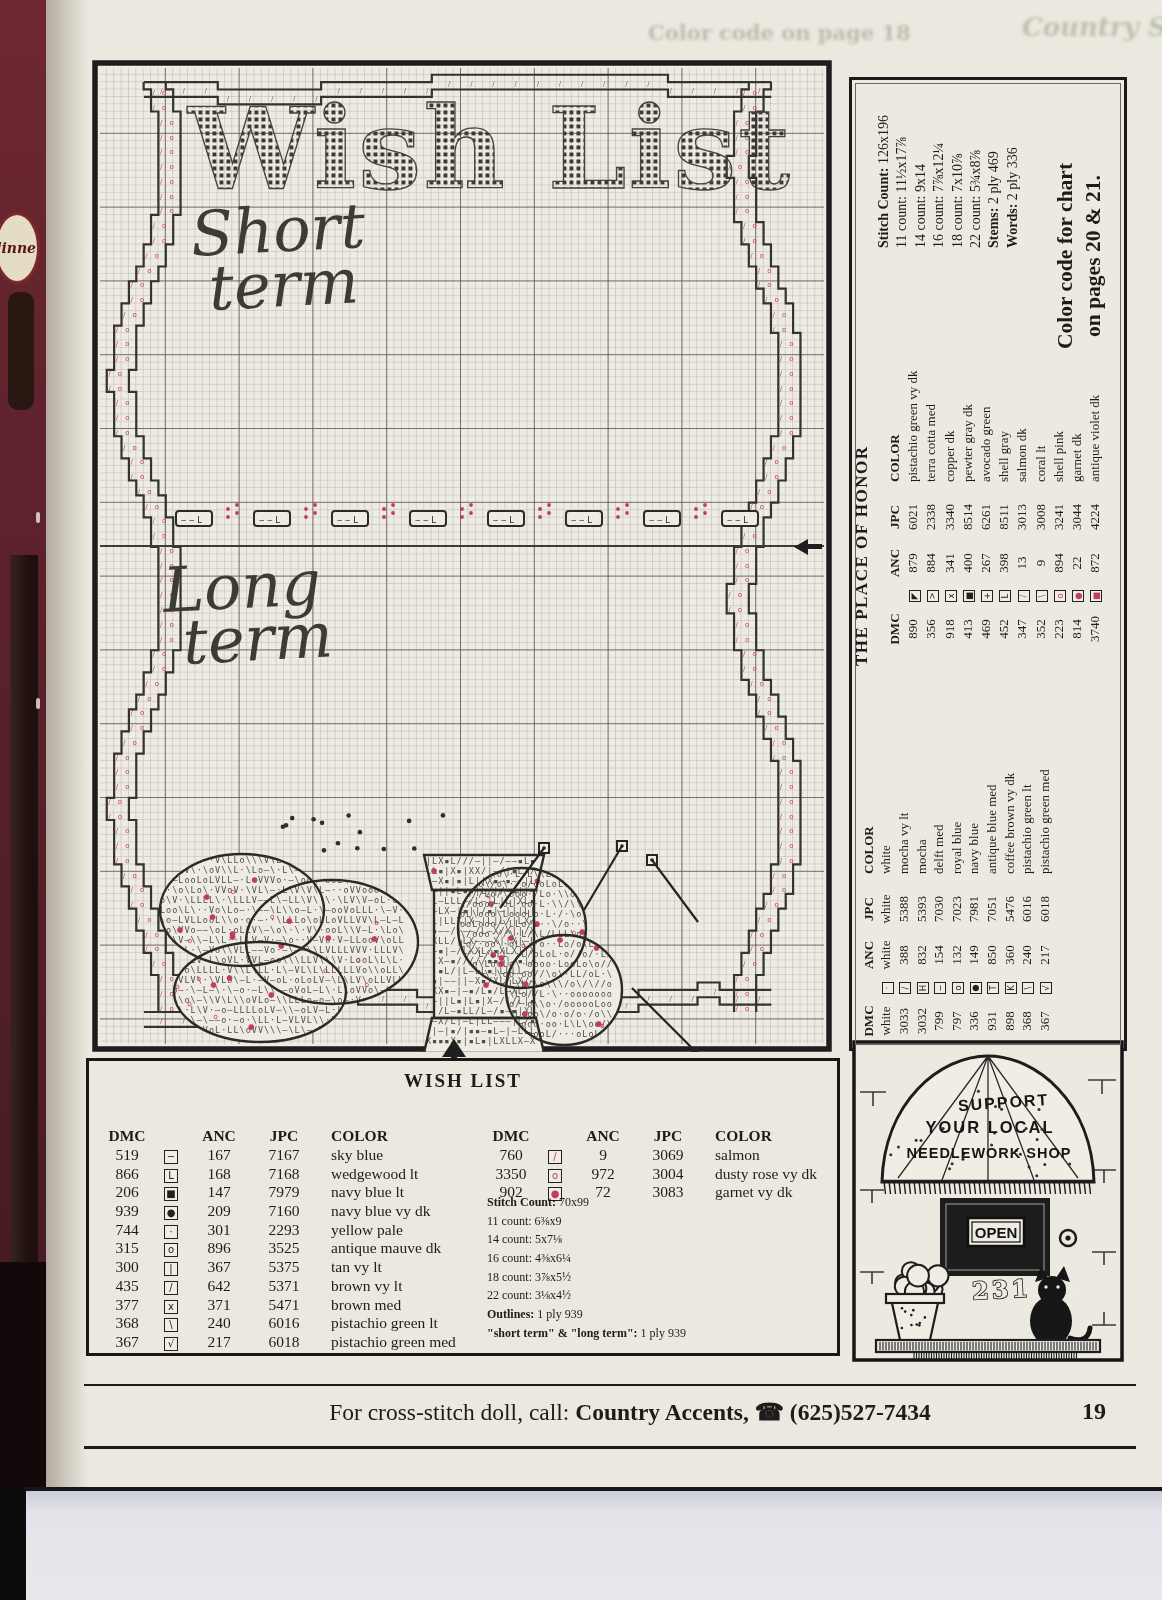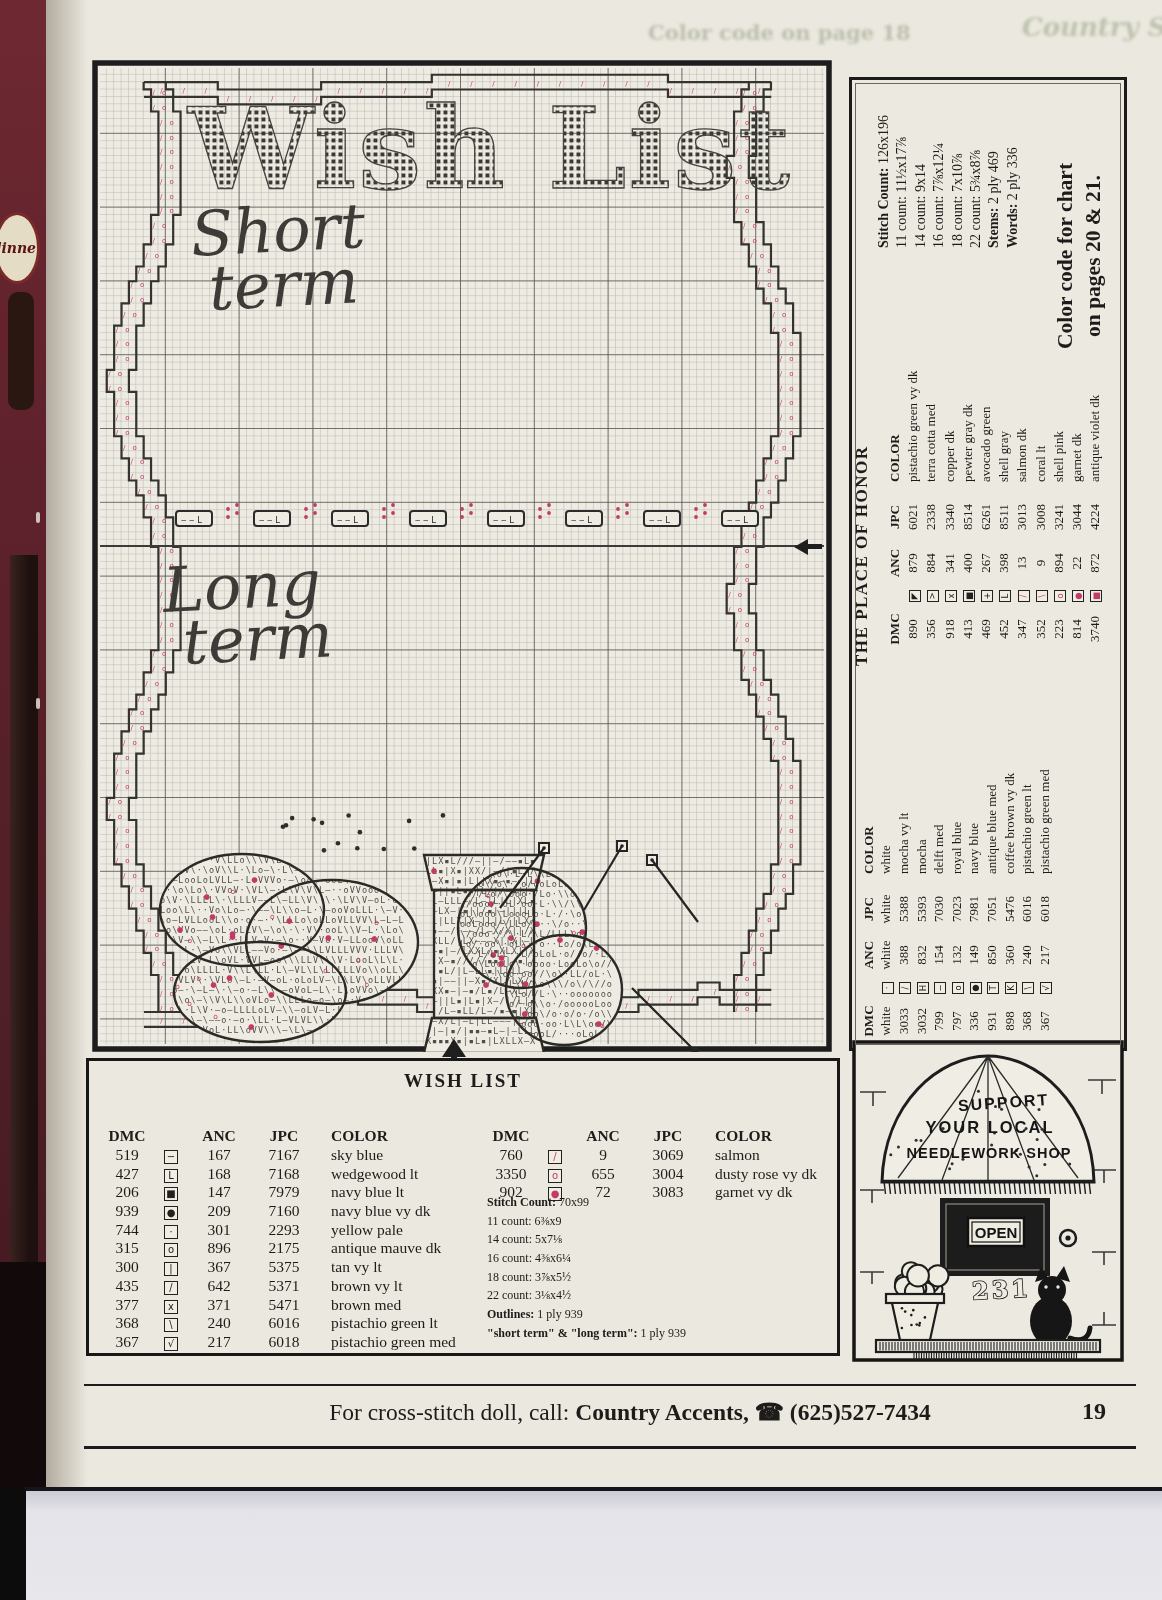--- a/index.html
+++ b/index.html
@@ -869,21 +869,21 @@
         <span class="c4">COLOR</span>
       </div>
       <div class="t-row">
         <span class="c1">519</span>
         <span class="cs"><span class="sym">−</span></span>
         <span class="c2">167</span>
         <span class="c3">7167</span>
         <span class="c4">sky blue</span>
       </div>
       <div class="t-row">
-        <span class="c1">427</span>
+        <span class="c1">866</span>
         <span class="cs"><span class="sym">L</span></span>
         <span class="c2">168</span>
         <span class="c3">7168</span>
         <span class="c4">wedgewood lt</span>
       </div>
       <div class="t-row">
         <span class="c1">206</span>
         <span class="cs"><span class="sym">■</span></span>
         <span class="c2">147</span>
         <span class="c3">7979</span>
@@ -900,21 +900,21 @@
         <span class="c1">744</span>
         <span class="cs"><span class="sym">·</span></span>
         <span class="c2">301</span>
         <span class="c3">2293</span>
         <span class="c4">yellow pale</span>
       </div>
       <div class="t-row">
         <span class="c1">315</span>
         <span class="cs"><span class="sym">o</span></span>
         <span class="c2">896</span>
-        <span class="c3">2175</span>
+        <span class="c3">3525</span>
         <span class="c4">antique mauve dk</span>
       </div>
       <div class="t-row">
         <span class="c1">300</span>
         <span class="cs"><span class="sym">|</span></span>
         <span class="c2">367</span>
         <span class="c3">5375</span>
         <span class="c4">tan vy lt</span>
       </div>
       <div class="t-row">
@@ -957,21 +957,21 @@
       <div class="t-row">
         <span class="c1">760</span>
         <span class="cs"><span class="sym pink">/</span></span>
         <span class="c2">9</span>
         <span class="c3">3069</span>
         <span class="c4">salmon</span>
       </div>
       <div class="t-row">
         <span class="c1">3350</span>
         <span class="cs"><span class="sym pink">o</span></span>
-        <span class="c2">655</span>
+        <span class="c2">972</span>
         <span class="c3">3004</span>
         <span class="c4">dusty rose vy dk</span>
       </div>
       <div class="t-row">
         <span class="c1">902</span>
         <span class="cs"><span class="sym pink">●</span></span>
         <span class="c2">72</span>
         <span class="c3">3083</span>
         <span class="c4">garnet vy dk</span>
       </div>

